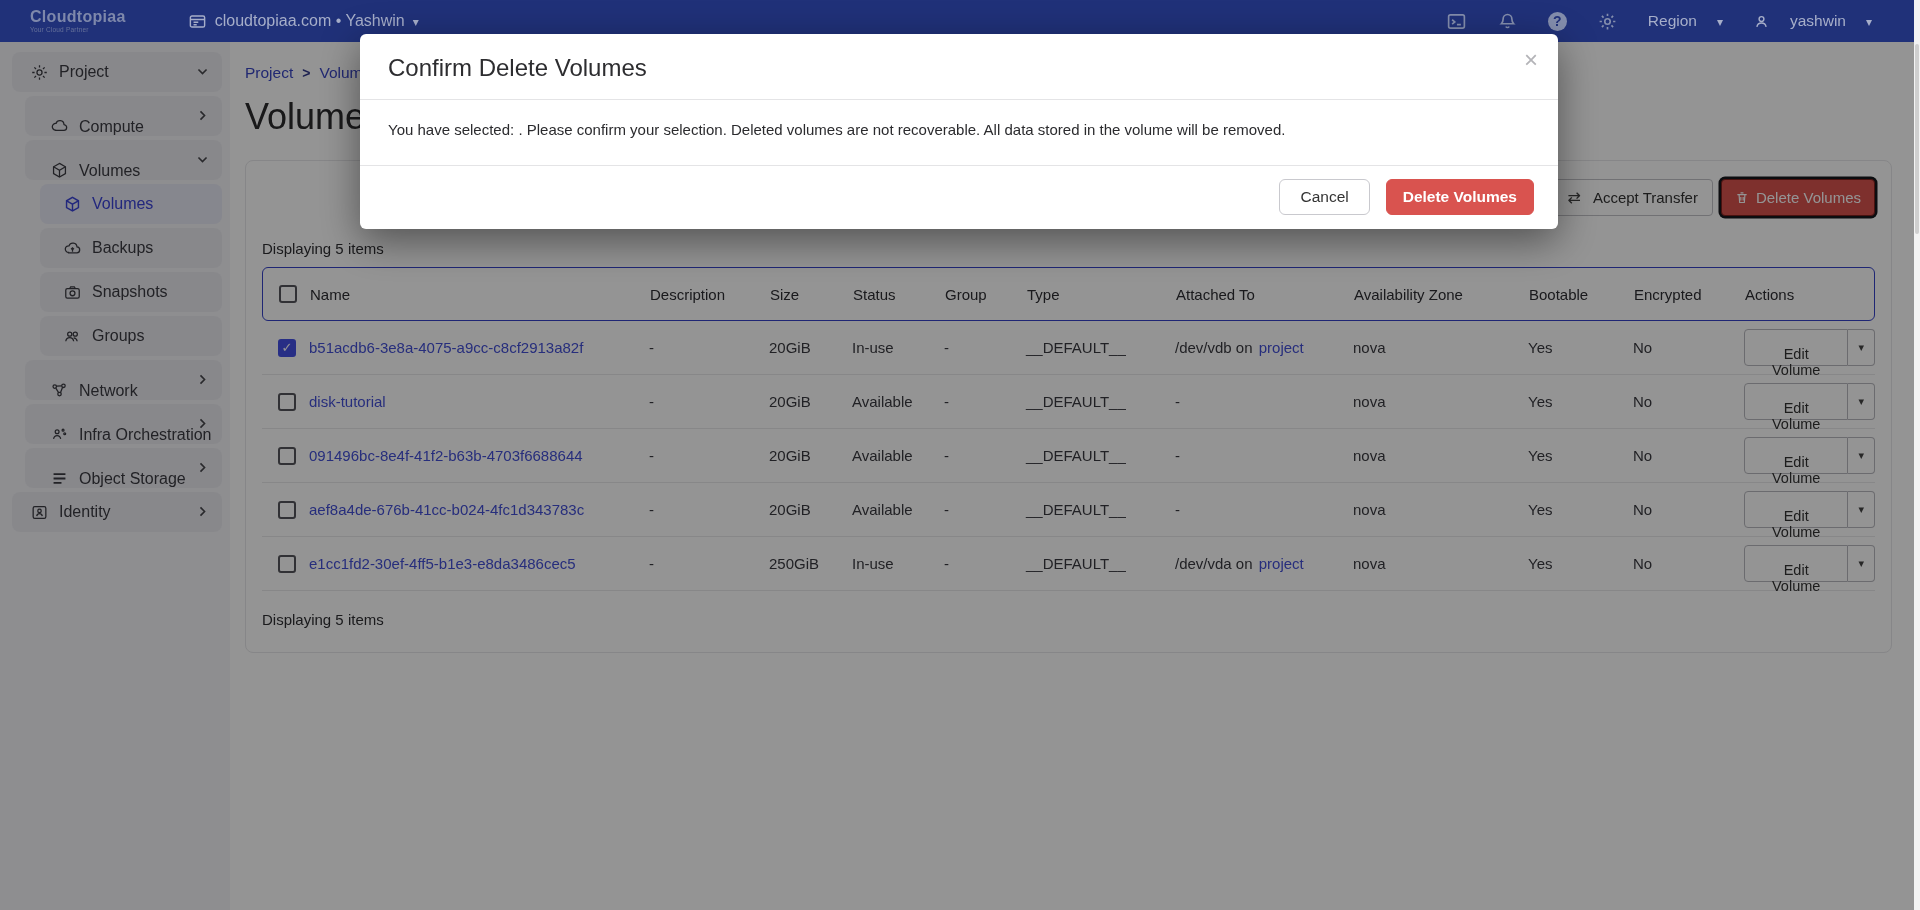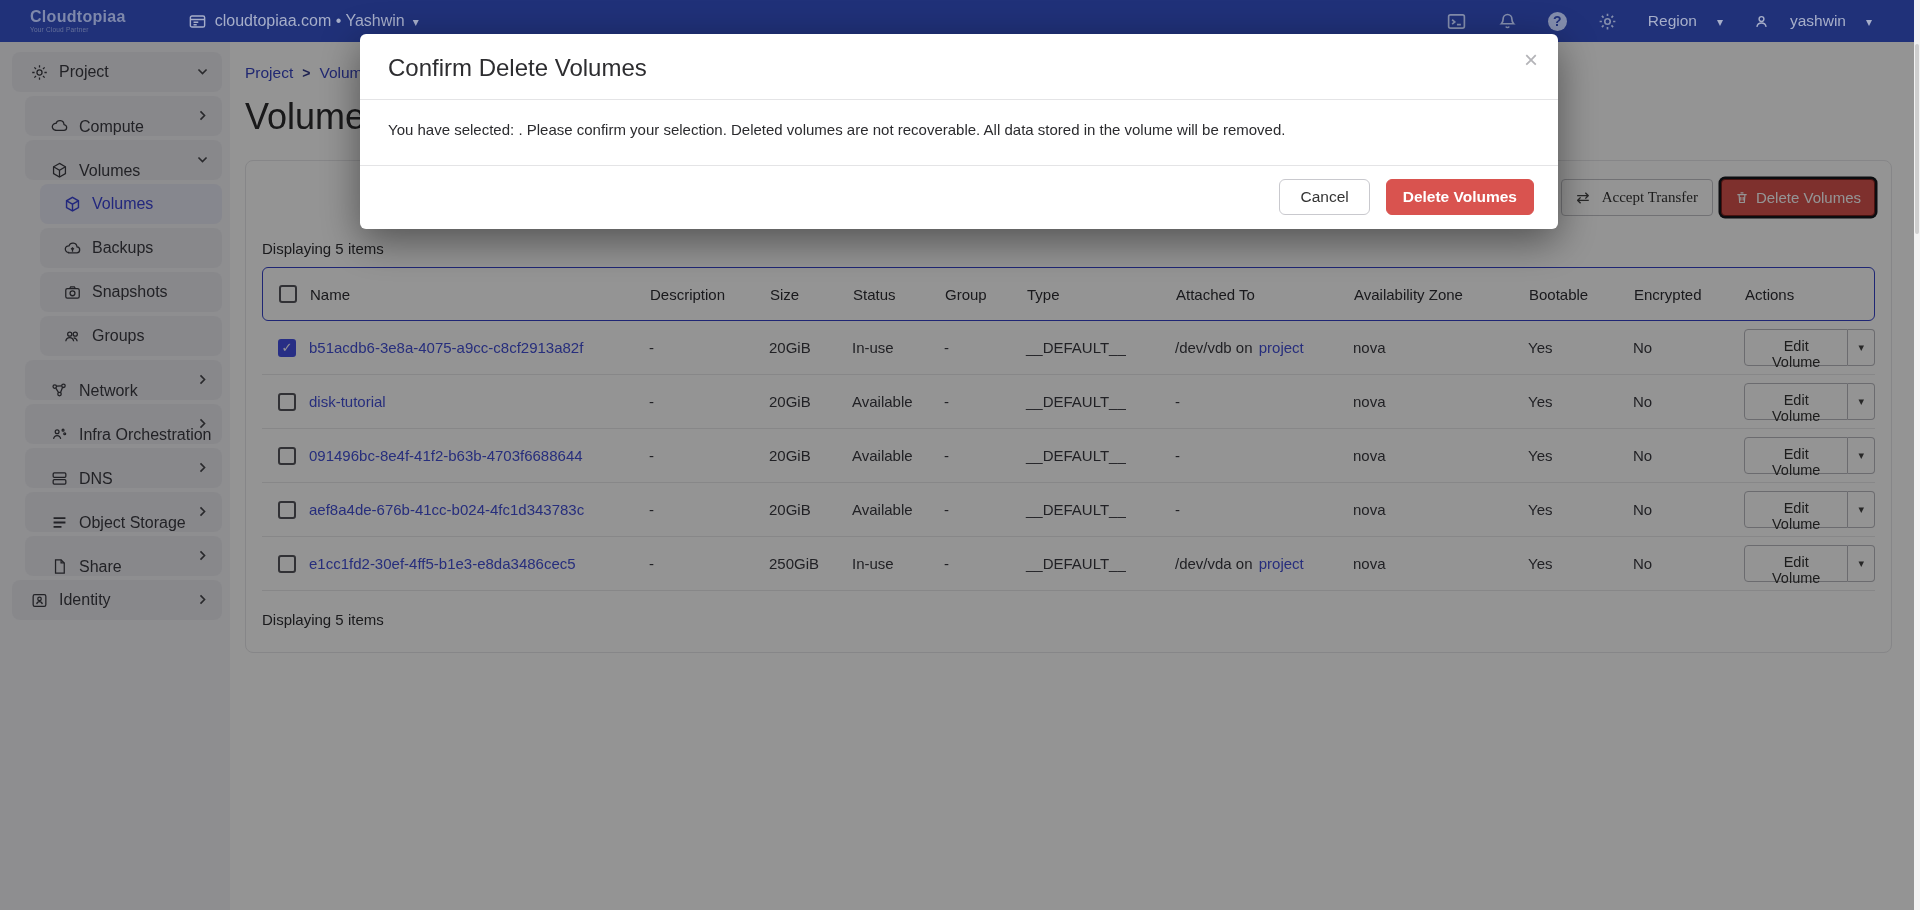--- a/index.html
+++ b/index.html
@@ -42,40 +42,40 @@
   .crumb .sep { color:#333a8c; font-weight:bold; font-size:14px; }
   .crumb .sep::after { content:">"; }
   .page-title { margin-top:14px; font-size:36px; font-weight:400; color:#2b2b2e; }
 
   .panel { margin-top:22px; border:1px solid #e7e7ea; border-radius:8px; padding:18px 16px 24px 16px; background:#fff; }
   .toolbar { display:flex; justify-content:flex-end; align-items:center; gap:8px; }
   .filter-wrap { position:relative; width:212px; height:37px; margin-right:4px; }
   .filter-wrap input { width:100%; height:100%; border:1px solid #c7c7cc; border-radius:4px; padding:0 36px 0 10px; font-size:15px; color:#333; }
   .filter-wrap input::placeholder { color:#9a9aa0; }
   .search-btn { position:absolute; right:2px; top:2px; width:32px; height:33px; border:none; background:transparent; display:flex; align-items:center; justify-content:center; color:#4c4c52; }
-  .tbtn { height:37px; display:flex; align-items:center; gap:12px; padding:0 14px; background:#fff; border:1px solid #c3c3c8; border-radius:4px; font-size:15px; color:#333;font-family:Liberation Serif, serif; }
+  .tbtn { height:37px; display:flex; align-items:center; gap:12px; padding:0 14px; background:#fff; border:1px solid #c3c3c8; border-radius:4px; font-size:15px; color:#333; }
   .icon-plus::before { content:"+"; font-size:17px; color:#444; }
   .icon-transfer::before { content:"⇄"; font-size:16px; color:#444; }
   .tbtn-danger { height:37px; display:flex; align-items:center; gap:7px; padding:0 13px; background:#d9534f; border:1px solid #7c1f1c; border-radius:4px; font-size:15px; color:#fff; box-shadow:0 0 0 2.5px #16181c; }
 
   .displaying { margin-top:24px; font-size:15px; color:#2f2f33; }
 
   
   .vtable { margin-top:10px; --cols:47px 340px 120px 83px 92px 82px 149px 178px 175px 105px 111px minmax(0,1fr); }
   .trow { display:grid; grid-template-columns:var(--cols); align-items:center; height:54px; font-size:15px; color:#3a3a40; }
   .thead { border:1px solid #3643c9; border-radius:6px; color:#2e2e33; }
   .tbody .trow { border-bottom:1px solid #e8e8eb; }
   .cb-cell { padding-left:16px; }
   .cb { width:18px; height:18px; border:2px solid #55555c; border-radius:3px; background:#fff; cursor:pointer; }
   .cb.checked { background:#4450e6; border-color:#4450e6; color:#fff; font-size:13px; display:flex; align-items:center; justify-content:center; }
   .cb.checked::after { content:"✓"; }
   .vlink { color:#4450d6; text-decoration:none; cursor:pointer; }
   .attached .vlink { margin-left:2px; }
   .split { display:inline-flex; height:37px; }
-  .split .main { padding:8px 13px; background:#fff; border:1px solid #b9b9bf; border-radius:4px 0 0 4px; font-size:14.5px; color:#333; }
+  .split .main { padding:16px 13px; background:#fff; border:1px solid #b9b9bf; border-radius:4px 0 0 4px; font-size:14.5px; color:#333; }
   .split .dd { width:27px; background:#fff; border:1px solid #b9b9bf; border-left:none; border-radius:0 4px 4px 0; color:#444; font-size:11px; }
   .split .dd::after { content:"▾"; }
 
   
   .backdrop { position:fixed; left:0; top:42px; width:1920px; height:868px; background:rgba(0,0,0,0.42); z-index:50; }
   .modal { position:fixed; left:360px; top:34px; width:1198px; background:#fff; border-radius:6px; box-shadow:0 12px 40px rgba(0,0,0,.45); z-index:60; }
   .modal-header { position:relative; padding:20px 28px 17px 28px; border-bottom:1px solid #e4e4e6; }
   .modal-title { font-size:24px; font-weight:400; color:#2d2d30; }
   .modal-close { position:absolute; right:20px; top:14px; background:none; border:none; font-size:24px; color:#b4b4b8; line-height:1; }
   .modal-body { padding:21px 28px 27px 28px; font-size:15px; color:#2b2b2e; border-bottom:1px solid #e4e4e6; }
@@ -264,64 +264,35 @@
             </svg>
           </span>
         <span class="slabel">Infra Orchestration</span>
         <span class="schev">
             <svg width="13" height="13" viewBox="0 0 16 16" fill="none" stroke-width="2">
               <path d="M5.5 3l5 5-5 5"></path>
             </svg>
           </span>
       </div>
 
-      <div class="sitem lvl2">
-        <span class="sicon">
-            <svg width="19" height="19" viewBox="0 0 24 24" fill="none" stroke-width="1.6">
-              <rect x="4" y="5" width="16" height="5.6" rx="1.4"></rect>
-              <rect x="4" y="13.4" width="16" height="5.6" rx="1.4"></rect>
-              <path d="M7.2 7.8h.01M7.2 16.2h.01" stroke-width="2.4"></path>
-            </svg>
-          </span>
-        <span class="slabel">DNS</span>
-        <span class="schev">
-            <svg width="13" height="13" viewBox="0 0 16 16" fill="none" stroke-width="2">
-              <path d="M5.5 3l5 5-5 5"></path>
-            </svg>
-          </span>
-      </div>
 
       <div class="sitem lvl2">
         <span class="sicon">
             <svg width="19" height="19" viewBox="0 0 24 24" fill="none" stroke-width="2.4">
               <path d="M4.5 6.5h15M4.5 12h15M4.5 17.5h10"></path>
             </svg>
           </span>
         <span class="slabel">Object Storage</span>
         <span class="schev">
             <svg width="13" height="13" viewBox="0 0 16 16" fill="none" stroke-width="2">
               <path d="M5.5 3l5 5-5 5"></path>
             </svg>
           </span>
       </div>
 
-      <div class="sitem lvl2">
-        <span class="sicon">
-            <svg width="19" height="19" viewBox="0 0 24 24" fill="none" stroke-width="1.6">
-              <path d="M7 3.5h7l4 4v13H7z"></path>
-              <path d="M14 3.5v4h4"></path>
-            </svg>
-          </span>
-        <span class="slabel">Share</span>
-        <span class="schev">
-            <svg width="13" height="13" viewBox="0 0 16 16" fill="none" stroke-width="2">
-              <path d="M5.5 3l5 5-5 5"></path>
-            </svg>
-          </span>
-      </div>
 
       <div class="sitem lvl1">
         <span class="sicon">
             <svg width="19" height="19" viewBox="0 0 24 24" fill="none" stroke-width="1.6">
               <rect x="4" y="4.5" width="16" height="15" rx="2"></rect>
               <circle cx="12" cy="10" r="2.2"></circle>
               <path d="M8.5 16.5c.4-2 1.8-3 3.5-3s3.1 1 3.5 3"></path>
             </svg>
           </span>
         <span class="slabel">Identity</span>

